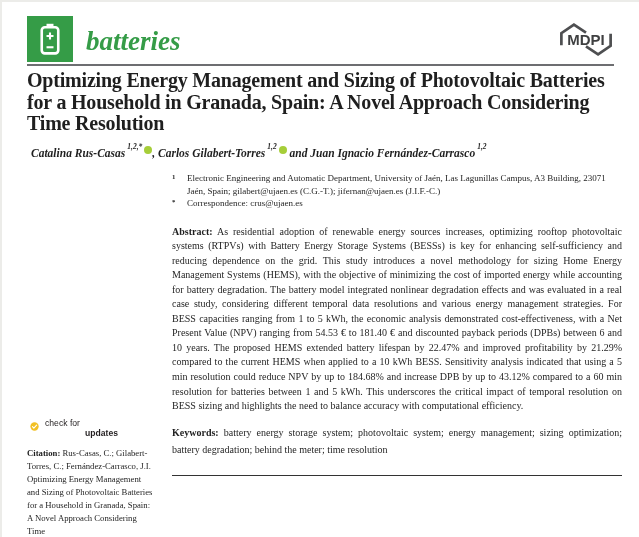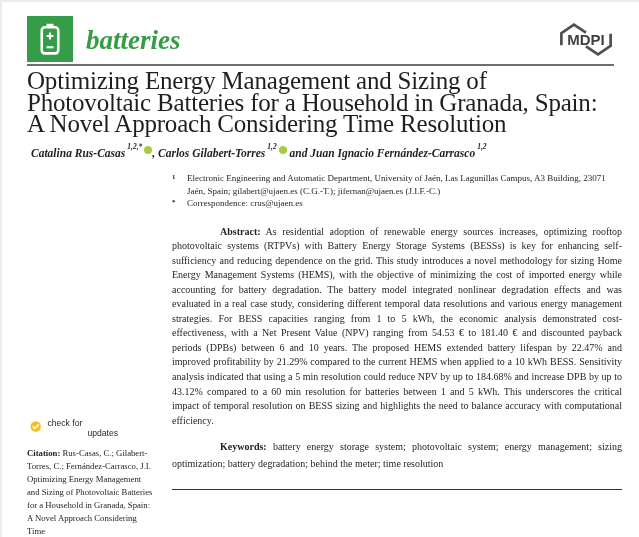--- a/index.html
+++ b/index.html
@@ -11,58 +11,58 @@
   }
   *{margin:0;padding:0;box-sizing:border-box;}
   html,body{background:#fff;}
   .page{
     width:639px;height:537px;position:relative;overflow:hidden;
     background:#fff;color:var(--ink);
     font-family:"Liberation Serif",serif;
     border-left:2px solid #ecece9;border-top:2px solid #ecece9;
   }
   
-  .header{display:flex;align-items:center;padding:13px 25px 0 25px;}
+  .header{display:flex;align-items:flex-end;padding:13px 25px 0 25px;}
   .brand{display:flex;align-items:center;}
   .logo-square{width:46px;height:46px;background:var(--brand-green);display:flex;align-items:center;justify-content:center;}
   .journal-name{
     font-style:italic;font-weight:bold;font-size:27px;line-height:27px;
     color:var(--brand-green);margin-left:13px;margin-top:4px;
   }
   .mdpi{margin-left:auto;margin-top:6px;}
   .header-rule{border:none;border-top:2.5px solid var(--rule-gray);margin:2px 25px 0 25px;}
   
   .article-type{margin:11px 25px 0 25px;font-style:italic;font-size:11px;}
   .title{
     margin:4px 25px 0 25px;max-width:596px;
-    font-size:25px;line-height:21.5px;font-weight:normal;letter-spacing:-0.2px;
+    font-size:20px;line-height:21.5px;font-weight:bold;letter-spacing:-0.2px;
   }
   .authors{margin:11px 25px 0 29px;font-size:11.5px;font-weight:bold;font-style:italic;}
   .authors sup{font-size:7.5px;position:relative;top:-4px;margin-left:2px;font-weight:bold;}
   .orcid-icon{
     display:inline-block;width:8px;height:8px;border-radius:50%;
     background:var(--orcid-green);margin-left:2px;vertical-align:3px;cursor:pointer;
   }
   
   .content-row{display:flex;margin:13px 17px 0 25px;}
   .left-col{width:145px;flex-shrink:0;}
   .right-col{flex:1;min-width:0;}
   
   .affil{display:flex;font-size:9px;line-height:12.4px;}
   .affil-marker{width:15px;flex-shrink:0;font-size:6.8px;position:relative;top:-1.5px;font-weight:bold;}
   .affil-text{flex:1;}
   
   .abstract{margin-top:15px;font-size:10px;line-height:14.55px;text-align:justify;}
-  .abstract b,.keywords b{font-weight:bold;margin-left:48px;}
+  .abstract b,.keywords b{font-weight:bold;}
   .keywords{margin-top:10px;font-size:10px;line-height:17px;text-align:justify;}
   .bottom-rule{border:none;border-top:1.5px solid #333;margin-top:17px;width:100%;}
   
   .updates-badge{margin-top:243px;margin-left:3px;display:flex;align-items:flex-end;cursor:pointer;width:88px;}
   .badge-text{margin-left:6px;font-family:"Liberation Sans",sans-serif;font-size:8.6px;line-height:9.6px;color:#231f20;}
-  .badge-text .b2{font-weight:normal;margin-left:40px;}
+  .badge-text .b2{font-weight:bold;margin-left:40px;}
   .citation{margin-top:9px;width:126px;font-size:8.7px;line-height:13px;}
   .citation b{font-weight:bold;}
 </style>
 </head>
 <body>
 
 <div class="page">
 
   <div class="header">
     <div class="brand">

